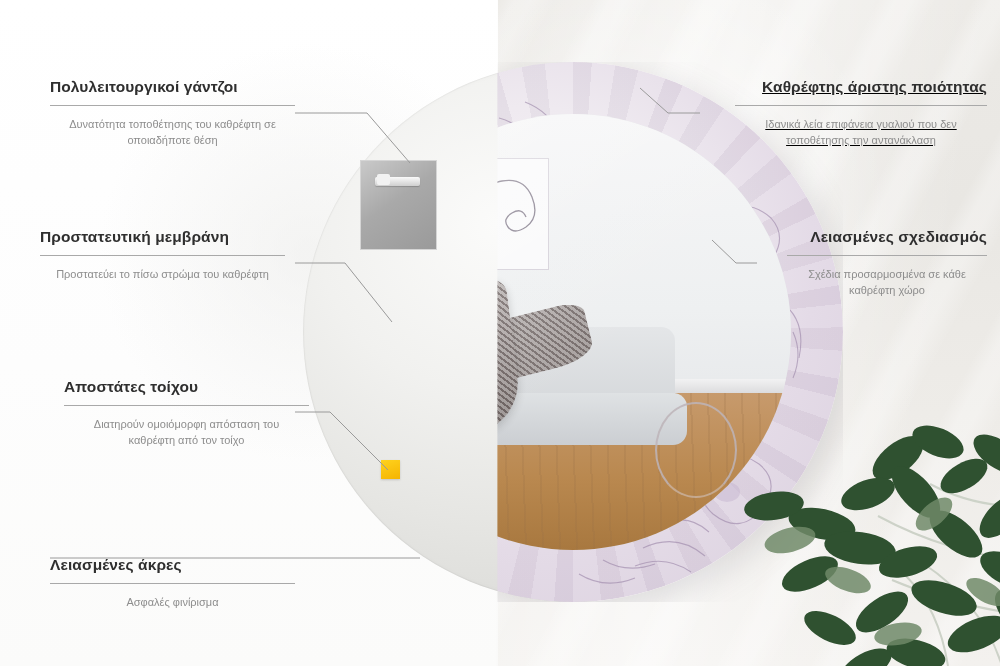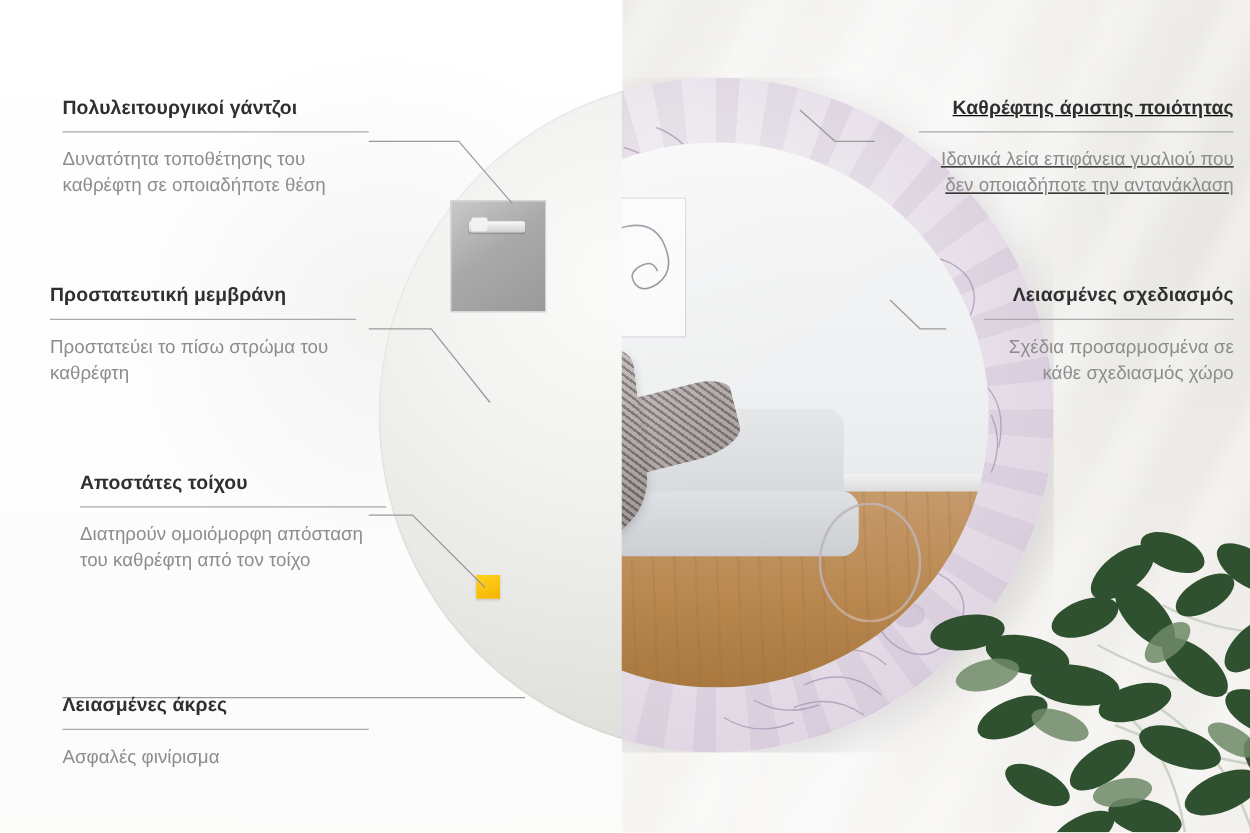--- a/index.html
+++ b/index.html
@@ -255,25 +255,26 @@
     color: #2f2f2f;
     letter-spacing: 0.1px;
     white-space: nowrap;
   }
   .block .rule {
     height: 1px;
     background: #a9a9a9;
     margin-bottom: 11px;
   }
   .block p {
-    margin: 0;
-    font-size: 15px;
+    margin: 6px;
+    font-size: 11px;
     line-height: 1.42;
     color: #8d8d8d;
     font-weight: 400;
+    text-align: center;
   }
   .left-block { text-align: left; }
   .right-block { text-align: right; }
 
   #b1 { left: 50px; top: 78px;  width: 245px; }
   #b2 { left: 40px; top: 228px; width: 245px; }
   #b3 { left: 64px; top: 378px; width: 245px; }
   #b4 { left: 50px; top: 556px; width: 245px; }
   #b5 { right: 45px; top: 78px;  width: 252px; text-decoration: underline; }
   #b6 { right: 45px; top: 228px; width: 200px; }
@@ -393,27 +394,27 @@
 
   <div class="block left-block" id="b4">
     <h3>Λειασμένες άκρες</h3>
     <div class="rule"></div>
     <p>Ασφαλές φινίρισμα</p>
   </div>
 
   <div class="block right-block" id="b5">
     <h3>Καθρέφτης άριστης ποιότητας</h3>
     <div class="rule"></div>
-    <p>Ιδανικά λεία επιφάνεια γυαλιού που δεν οποιαδήποτε την αντανάκλαση</p>
+    <p>Ιδανικά λεία επιφάνεια γυαλιού που δεν τοποθέτησης την αντανάκλαση</p>
   </div>
 
   <div class="block right-block" id="b6">
     <h3>Λειασμένες σχεδιασμός</h3>
     <div class="rule"></div>
-    <p>Σχέδια προσαρμοσμένα σε κάθε σχεδιασμός χώρο</p>
+    <p>Σχέδια προσαρμοσμένα σε κάθε καθρέφτη χώρο</p>
   </div>
 
   <svg id="plant" viewBox="0 0 330 300">
     <g stroke="#c9cfc4" stroke-width="2" fill="none" opacity="0.9">
       <path d="M330,196 C272,190 224,176 176,150"></path>
       <path d="M330,250 C280,244 232,232 190,214"></path>
       <path d="M330,140 C292,142 258,134 228,118"></path>
       <path d="M300,300 C286,256 258,222 222,198"></path>
       <path d="M246,300 C240,262 226,232 204,210"></path>
     </g>

